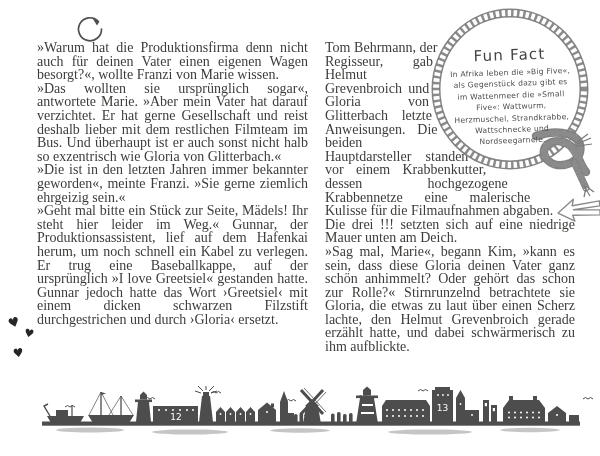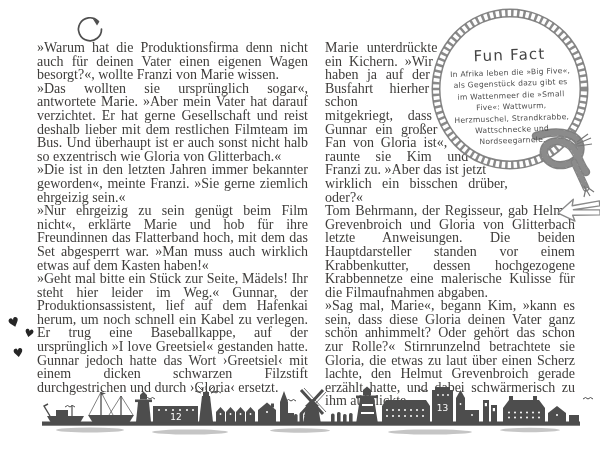--- a/index.html
+++ b/index.html
@@ -45,28 +45,27 @@
 
 <svg id="circle-arrow" width="36" height="38" viewBox="0 0 36 38">
   <path d="M26,10 A11.5,11.5 0 1,0 29.5,18" fill="none" stroke="#4f4f4f" stroke-width="1.7" stroke-linecap="round"></path>
   <polygon points="27.5,10.5 20.5,7.2 25,14.5" fill="#4f4f4f"></polygon>
 </svg>
 
 <div id="left-col" class="page-col">
   <p>»Warum hat die Produktionsfirma denn nicht auch für deinen Vater einen eigenen Wagen besorgt?«, wollte Franzi von Marie wissen.</p>
   <p>»Das wollten sie ursprünglich sogar«, antwortete Marie. »Aber mein Vater hat darauf verzichtet. Er hat gerne Gesellschaft und reist deshalb lieber mit dem restlichen Filmteam im Bus. Und überhaupt ist er auch sonst nicht halb so exzentrisch wie Gloria von Glitterbach.«</p>
   <p>»Die ist in den letzten Jahren immer bekannter geworden«, meinte Franzi. »Sie gerne ziemlich ehrgeizig sein.«</p>
-  <p>»Nur ehrgeizig zu sein genügt beim Film nicht«, erklärte Marie und hob für ihre Freundinnen das Flatterband hoch, mit dem das Set abgesperrt war. »Man muss auch wirklich etwas auf dem Kasten haben!«</p>
   <p>»Geht mal bitte ein Stück zur Seite, Mädels! Ihr steht hier leider im Weg.« Gunnar, der Produktionsassistent, lief auf dem Hafenkai herum, um noch schnell ein Kabel zu verlegen. Er trug eine Baseballkappe, auf der ursprünglich »I love Greetsiel« gestanden hatte. Gunnar jedoch hatte das Wort ›Greetsiel‹ mit einem dicken schwarzen Filzstift durchgestrichen und durch ›Gloria‹ ersetzt.</p>
 </div>
 
 <div id="right-col" class="page-col">
   <div id="circle-spacer"></div>
-  <p>Marie unterdrückte ein Kichern. »Wir haben ja auf der Busfahrt hierher schon mitgekriegt, dass Gunnar ein großer Fan von Gloria ist«, raunte sie Kim und Franzi zu. »Aber das ist jetzt wirklich ein bisschen drüber, oder?«</p>
   <p>Tom Behrmann, der Regisseur, gab Helmut Grevenbroich und Gloria von Glitterbach letzte Anweisungen. Die beiden Hauptdarsteller standen vor einem Krabbenkutter, dessen hochgezogene Krabbennetze eine malerische Kulisse für die Filmaufnahmen abgaben.</p>
+  <p>Die drei !!! setzten sich auf eine niedrige Mauer unten am Deich.</p>
   <p>»Sag mal, Marie«, begann Kim, »kann es sein, dass diese Gloria deinen Vater ganz schön anhimmelt? Oder gehört das schon zur Rolle?« Stirnrunzelnd betrachtete sie Gloria, die etwas zu laut über einen Scherz lachte, den Helmut Grevenbroich gerade erzählt hatte, und dabei schwärmerisch zu ihm aufblickte.</p>
 </div>
 
 <svg id="funfact-rope" width="178" height="196" viewBox="0 0 178 196">
   <g>
     <ellipse cx="84" cy="85" rx="74" ry="76" fill="none" stroke="#858585" stroke-width="9"></ellipse>
     <ellipse cx="84" cy="85" rx="74" ry="76" fill="none" stroke="#ffffff" stroke-width="6"></ellipse>
     <ellipse cx="84" cy="85" rx="74" ry="76" fill="none" stroke="#777777" stroke-width="7" stroke-dasharray="2.5 3.5" opacity="0.85"></ellipse>
   </g>
   <g>

